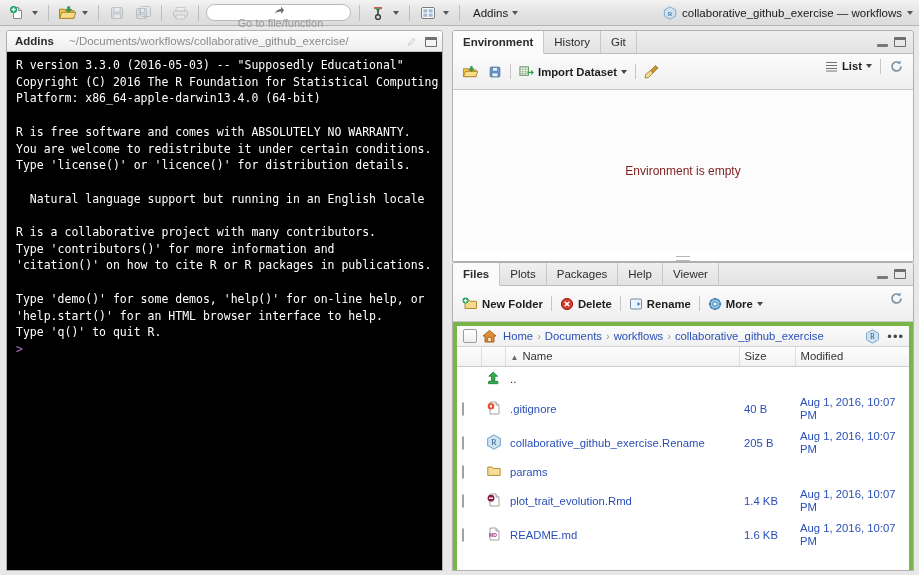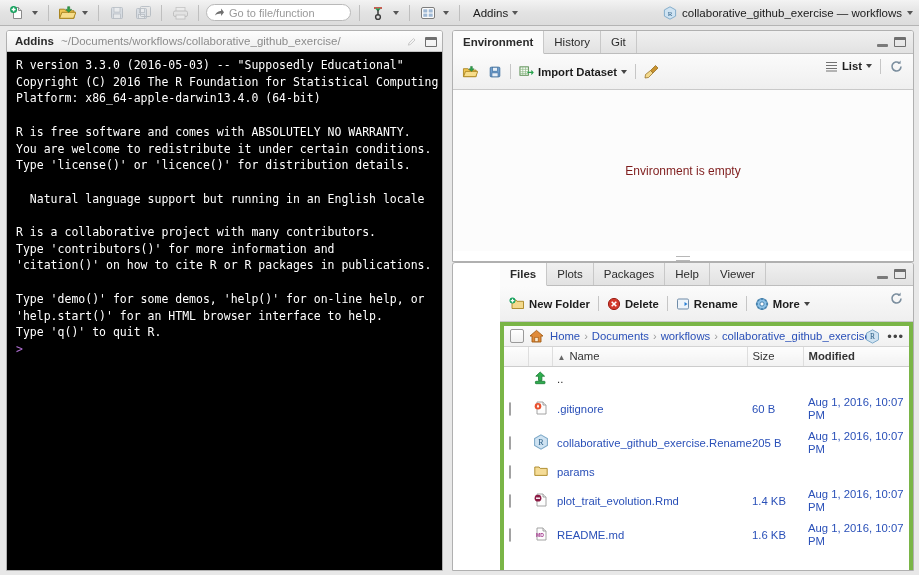--- a/index.html
+++ b/index.html
@@ -43,20 +43,21 @@
   }
   .tb-gotofile {
     display: flex; align-items: center;
     width: 145px; height: 17px;
     background: #fff;
     border: 1px solid #b9b9b9;
     border-radius: 9px;
     padding: 0 6px;
     box-sizing: border-box;
     margin-left: 2px;
+    flex-direction: column;
   }
   .tb-gotofile .gf-label {
     font-size: 11px; color: #999; margin-left: 4px;
     white-space: nowrap;
   }
   .tb-addins {
     font-size: 11.5px; color: #1a1a1a; margin-left: 8px;
     display: flex; align-items: center;
   }
   .tb-project {
@@ -82,21 +83,21 @@
     border-bottom: 1px solid #c3c3c3;
     display: flex; align-items: center;
     padding: 0 4px 0 8px;
     box-sizing: border-box;
     position: relative;
   }
   .console-title {
     font-size: 11.5px; font-weight: bold; color: #2b2b2b;
   }
   .console-path {
-    font-size: 11.5px; color: #8b8b8b; margin-left: 7px;
+    font-size: 11.5px; color: #8b8b8b; margin-left: 15px;
     white-space: nowrap; overflow: hidden;
   }
   .console-icons {
     position: absolute; right: 5px; top: 0; height: 21px;
     display: flex; align-items: center; gap: 8px;
   }
   .pencil-ico { width: 10px; height: 11px; opacity: .45; }
   .maximize-ico {
     width: 12px; height: 10px;
     border: 1.4px solid #6f6f6f;
@@ -232,21 +233,21 @@
     box-sizing: border-box;
   }
   .env-empty {
     height: 161px;
     background: #fcfcfc;
     display: flex; align-items: center; justify-content: center;
     font-size: 12px; color: #7f1d1d;
   }
 
   
-  #files-pane { top: 232px; height: 309px; padding-left: 47px; }
+  #files-pane { top: 232px; height: 309px; }
   .files-list-wrap {
     border: 4px solid #7ab547;
     box-sizing: border-box;
     background: #fff;
     height: 256px;
     overflow: hidden;
   }
   .breadcrumb-row {
     height: 21px;
     background: linear-gradient(to bottom, #fbfbfb 0%, #f1f1f1 100%);
@@ -689,21 +690,21 @@
 
         <table class="files-table">
           <thead>
             <tr>
               <th style="width:24px;"></th>
               <th style="width:24px;"></th>
               <th>
                 <span style="font-size:8px;color:#666;margin-right:4px;">▲</span><span>Name</span>
               </th>
               <th style="width:56px;">Size</th>
-              <th style="width:106px;border-right:none;font-weight:bold;">Modified</th>
+              <th style="width:114px;border-right:none;">Modified</th>
             </tr>
           </thead>
           <tbody>
 
             <tr>
               <td class="c-check"></td>
               <td class="c-icon">
                 <span class="ico">
                   <svg width="16" height="15" viewBox="0 0 16 15">
                     <path d="M5.5 9.5V5.2H2.8L7.2 1l4.4 4.2H8.9v4.3z" fill="#2eae4e" stroke="#1b7a33" stroke-width=".8"></path>
@@ -728,21 +729,21 @@
                     <path d="M4 2h6l3 3v9H4z" fill="#fdfdfd" stroke="#9a9a9a" stroke-width=".9"></path>
                     <path d="M10 2v3h3" fill="#ececec" stroke="#9a9a9a" stroke-width=".9"></path>
                     <circle cx="5" cy="6.2" r="3.3" fill="#e8502e"></circle>
                     <path d="M5 4.2l1.2 2-1.2 2-1.2-2z" fill="#fff"></path>
                   </svg>
                 </span>
               </td>
               <td>
                 <span class="fname">.gitignore</span>
               </td>
-              <td class="c-size">60 B</td>
+              <td class="c-size">40 B</td>
               <td class="c-mod">Aug 1, 2016, 10:07 PM</td>
             </tr>
 
             <tr>
               <td class="c-check">
                 <span class="row-check"></span>
               </td>
               <td class="c-icon">
                 <span class="ico">
                   <svg width="16" height="16" viewBox="0 0 14 14">

